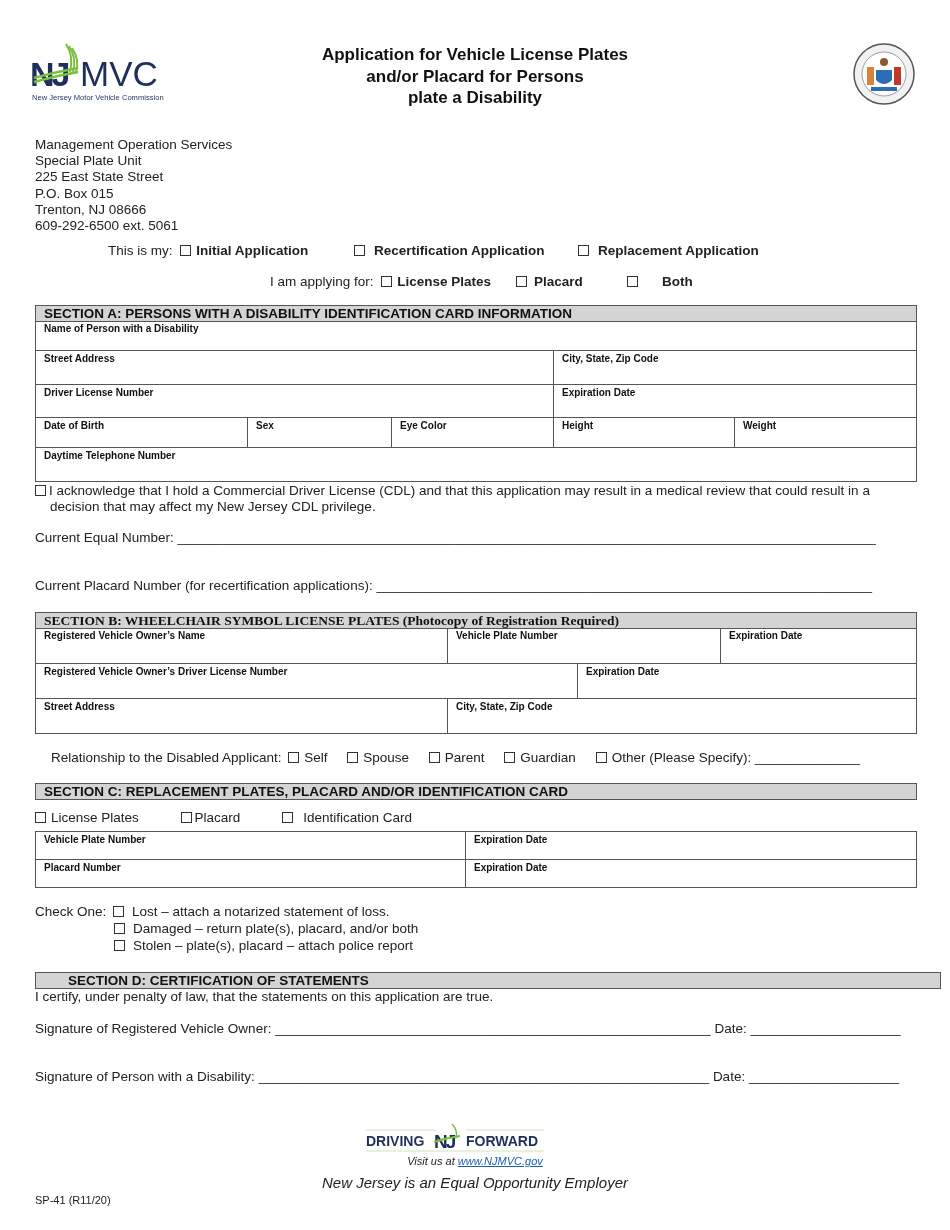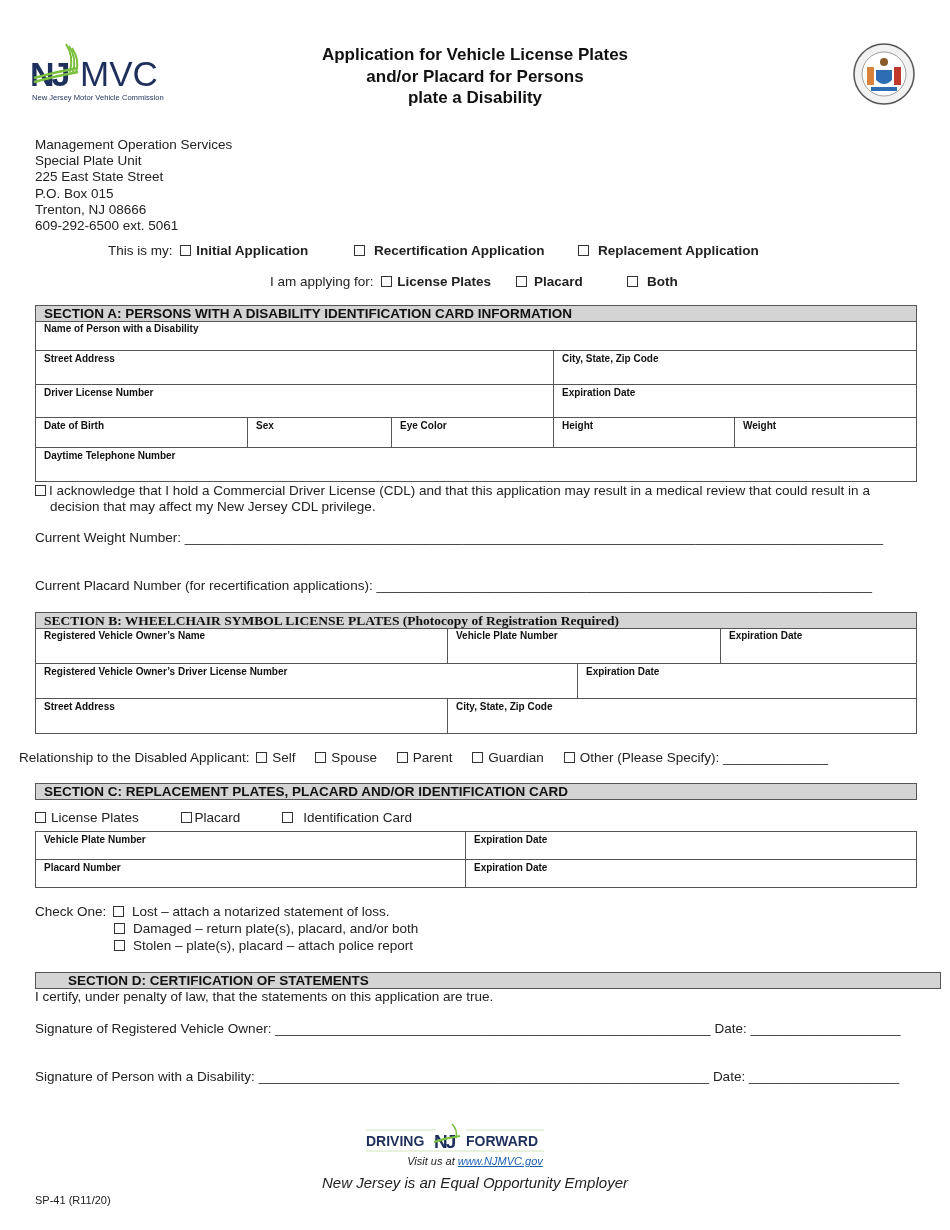--- a/index.html
+++ b/index.html
@@ -83,21 +83,21 @@
 </div>
 
 <div class="abs row-line" style="left:270px; top:274px;">
   <span>I am applying for:</span>
   <span class="cb" style="margin-left:4px"></span><b>License Plates</b>
 </div>
 <div class="abs row-line" style="left:516px; top:274px;">
   <span class="cb"></span><b style="margin-left:2px">Placard</b>
 </div>
 <div class="abs row-line" style="left:627px; top:274px;">
-  <span class="cb"></span><b style="margin-left:4px">Both</b>
+  <span class="cb"></span><b style="margin-left:19px">Both</b>
 </div>
 
 <div class="abs sec-head" style="left:35px; top:305px; width:872px;">SECTION A: PERSONS WITH A DISABILITY IDENTIFICATION CARD INFORMATION</div>
 <table class="form" style="left:35px; top:321px; width:881px;">
   <colgroup>
     <col style="width:212px">
       <col style="width:144px">
       <col style="width:98px">
       <col style="width:64px">
       <col style="width:181px">
@@ -131,21 +131,21 @@
 <style>
   
 </style>
 
 <div class="abs plain" style="left:35px; top:483px;">
   <span class="cb" style="margin-right:3px"></span><span>I acknowledge that I hold a Commercial Driver License (CDL) and that this application may result in a medical review that could result in a</span>
 </div>
 <div class="abs plain" style="left:50px; top:499px;">decision that may affect my New Jersey CDL privilege.</div>
 
 <div class="abs plain" style="left:35px; top:530px;">
-  <span>Current Weight Number:</span>
+  <span>Current Equal Number:</span>
   <span>_____________________________________________________________________________________________</span>
 </div>
 <div class="abs plain" style="left:35px; top:578px;">
   <span>Current Placard Number (for recertification applications):</span>
   <span>__________________________________________________________________</span>
 </div>
 
 <div class="abs sec-head" style="left:35px; top:612px; width:872px;font-family:Liberation Serif, serif;">SECTION B: WHEELCHAIR SYMBOL LICENSE PLATES (Photocopy of Registration Required)</div>
 <table class="form" style="left:35px; top:628px; width:881px;">
   <colgroup>
@@ -164,21 +164,21 @@
     <td colspan="2"><span>Registered Vehicle Owner’s Driver License Number</span></td>
     <td colspan="2"><span>Expiration Date</span></td>
   </tr>
   <tr style="height:35px">
     <td><span>Street Address</span></td>
     <td colspan="3"><span>City, State, Zip Code</span></td>
   </tr>
 </tbody>
   </table>
 
-<div class="abs plain" style="left:19px; top:750px;">
+<div class="abs plain" style="left:51px; top:750px;">
   <span>Relationship to the Disabled Applicant:</span>
   <span class="cb" style="margin-left:3px"></span><span style="margin-right:16px">Self</span>
   <span class="cb"></span><span style="margin-right:16px">Spouse</span>
   <span class="cb"></span><span style="margin-right:16px">Parent</span>
   <span class="cb"></span><span style="margin-right:16px">Guardian</span>
   <span class="cb"></span><span>Other (Please Specify):</span>
   <span>______________</span>
 </div>
 
 <div class="abs sec-head" style="left:35px; top:783px; width:872px;">SECTION C: REPLACEMENT PLATES, PLACARD AND/OR IDENTIFICATION CARD</div>

